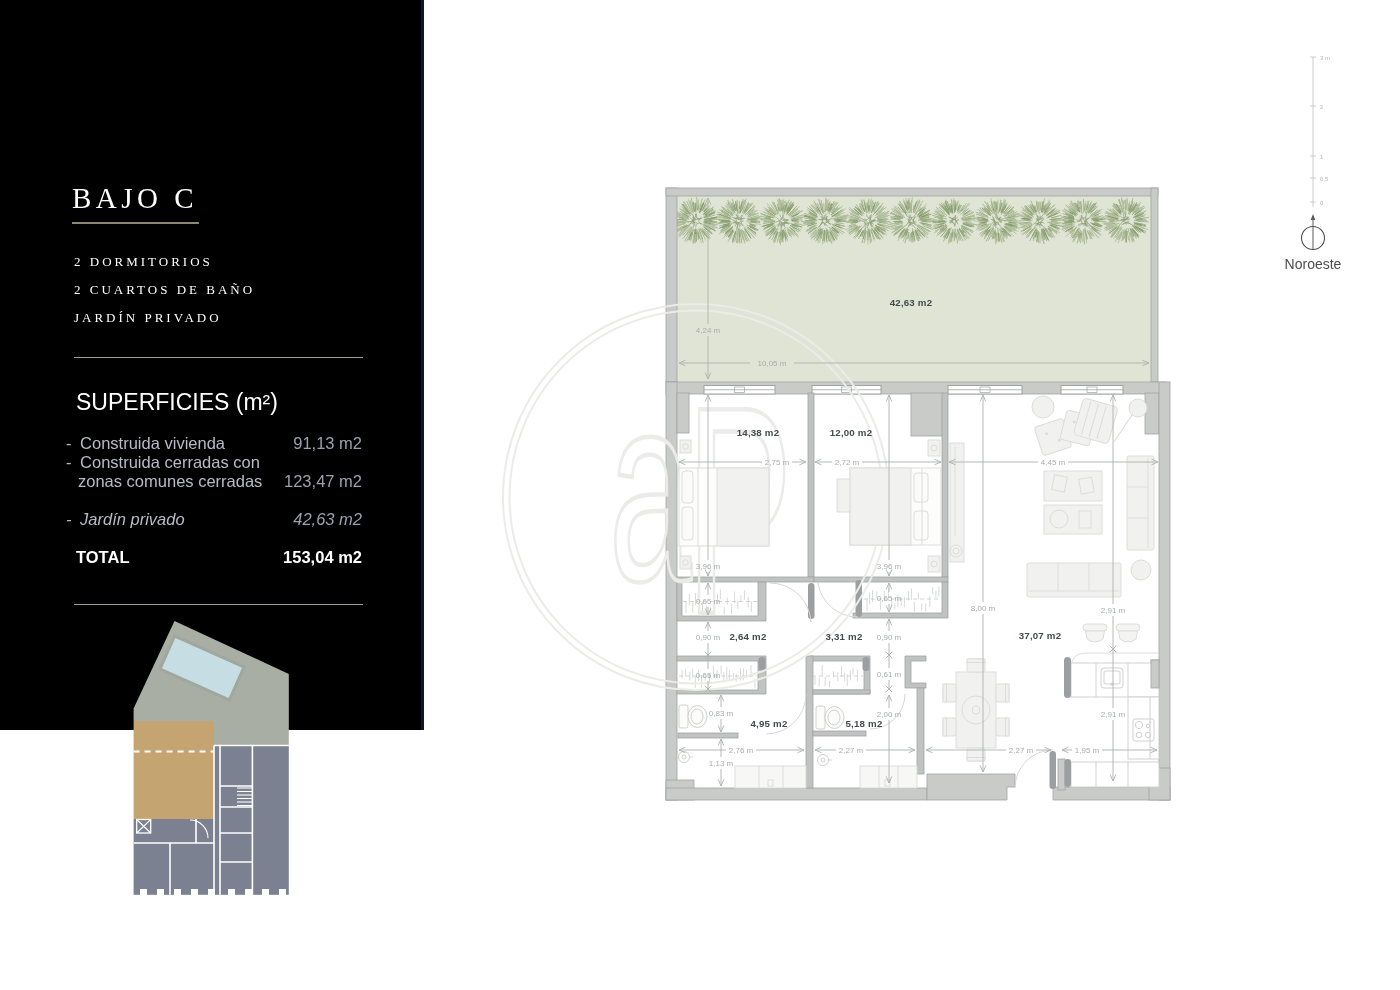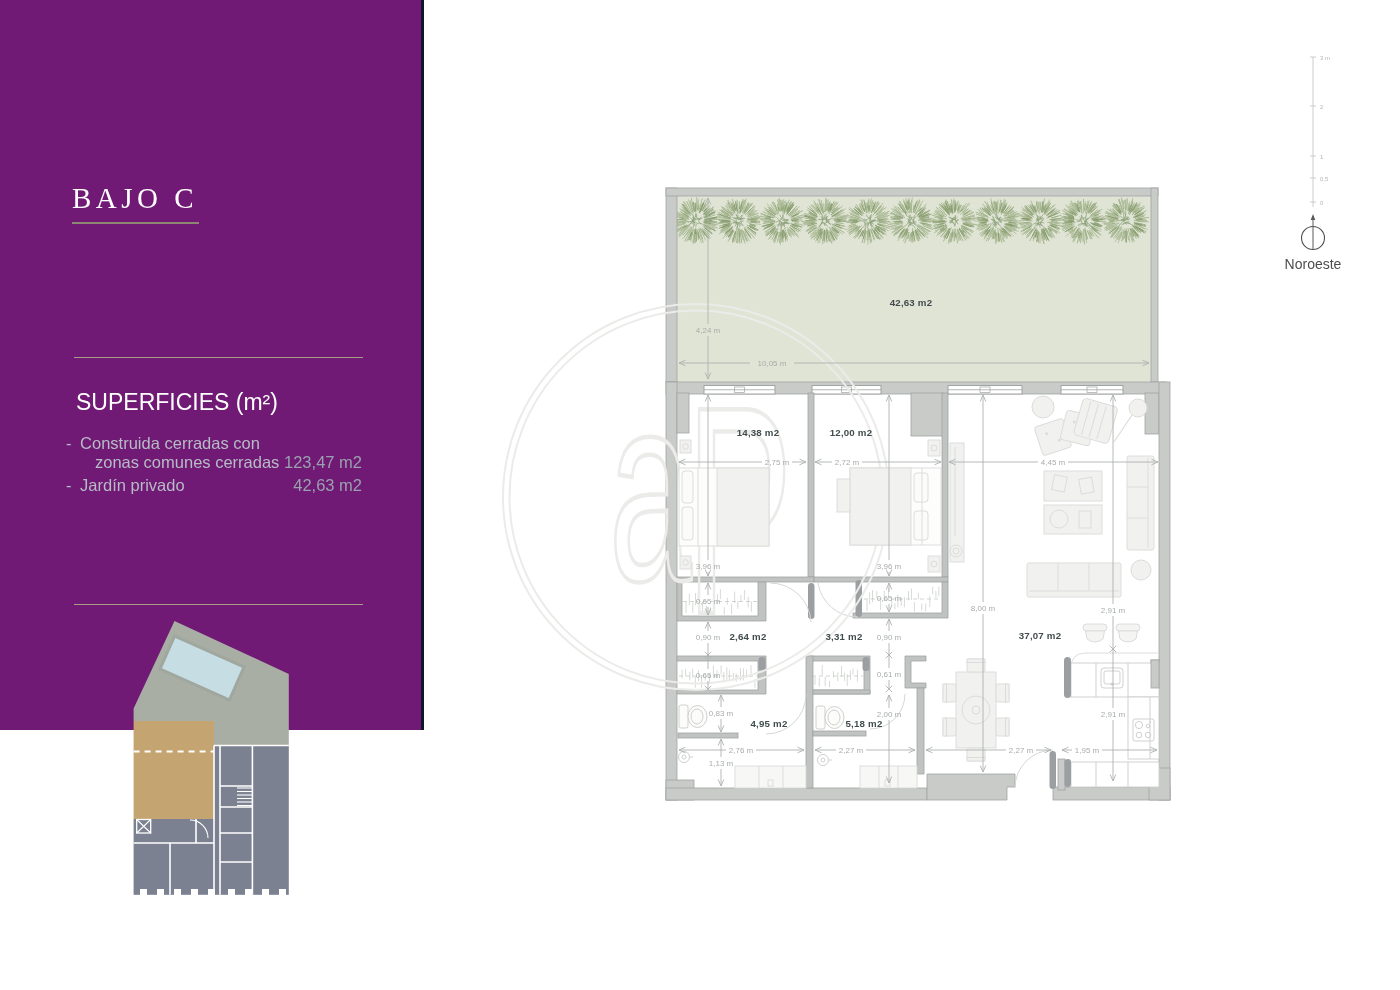--- a/index.html
+++ b/index.html
@@ -1,20 +1,20 @@
 <!DOCTYPE html>
 <html lang="es"><head>
 <meta charset="utf-8">
 <title>Bajo C</title>
 <style>
   html,body{margin:0;padding:0;background:#ffffff;width:1400px;height:990px;overflow:hidden;}
   body{font-family:"Liberation Sans", sans-serif;position:relative;}
   .dim{font-family:"Liberation Sans", sans-serif;font-size:8px;fill:#a8adab;}
   .room{font-family:"Liberation Sans", sans-serif;font-size:9.7px;font-weight:bold;fill:#414c4c;text-anchor:middle;letter-spacing:0.2px;}
-  #sidebar{position:absolute;left:0;top:0;width:421px;height:730px;background:#701a75;border-right:3px solid #12162a;}
+  #sidebar{position:absolute;left:0;top:0;width:421px;height:730px;background:#000000;border-right:3px solid #12162a;}
   .sertit{font-family:"Liberation Serif", serif;color:#ffffff;}
 </style>
 </head>
 <body>
 
 <svg id="plan" width="1400" height="990" viewBox="0 0 1400 990" style="position:absolute;left:0;top:0;">
 
 <rect x="677" y="196" width="474" height="186" fill="#e0e4d5"></rect>
 
 <g>
@@ -583,28 +583,31 @@
 
 <text x="1313" y="269" text-anchor="middle" font-family="Liberation Sans, sans-serif" font-size="14" fill="#4d4d4d">Noroeste</text>
 </svg>
 
 <div id="sidebar">
 
   <div class="sertit" style="position:absolute;left:72px;top:182px;font-size:29px;letter-spacing:4.5px;font-weight:normal;">BAJO C</div>
 
   <div style="position:absolute;left:72px;top:222px;width:127px;height:2px;background:#8d8673;"></div>
 
+  <div class="sertit" style="position:absolute;left:74px;top:248px;font-size:13px;letter-spacing:3px;line-height:28px;font-weight:normal;">2 DORMITORIOS<br>2 CUARTOS DE BAÑO<br>JARDÍN PRIVADO</div>
 
   <div style="position:absolute;left:74px;top:357px;width:289px;height:1px;background:#a89e86;"></div>
 
   <div style="position:absolute;left:76px;top:389px;font-size:23px;color:#ffffff;">SUPERFICIES (m²)</div>
 
   <div style="position:absolute;left:66px;top:434px;width:296px;font-size:16.5px;color:#b7bbc5;">
-    <div style="position:relative;margin-top:0px;">- <span style="margin-left:4px;">Construida cerradas con</span><br><span style="margin-left:29px;">zonas comunes cerradas</span><span style="position:absolute;right:0;bottom:0;color:#9aa0ad;">123,47 m2</span></div>
-    <div style="position:relative;margin-top:4px;">- <span style="margin-left:4px;">Jardín privado</span><span style="position:absolute;right:0;color:#9aa0ad;">42,63 m2</span></div>
+    <div style="position:relative;">- <span style="margin-left:4px;">Construida vivienda</span><span style="position:absolute;right:0;color:#9aa0ad;">91,13 m2</span></div>
+    <div style="position:relative;margin-top:0px;">- <span style="margin-left:4px;">Construida cerradas con</span><br><span style="margin-left:12px;">zonas comunes cerradas</span><span style="position:absolute;right:0;bottom:0;color:#9aa0ad;">123,47 m2</span></div>
+    <div style="position:relative;margin-top:19px;font-style:italic;">- <span style="margin-left:4px;">Jardín privado</span><span style="position:absolute;right:0;color:#9aa0ad;">42,63 m2</span></div>
+    <div style="position:relative;margin-top:19px;color:#ffffff;font-weight:bold;"><span style="margin-left:10px;">TOTAL</span><span style="position:absolute;right:0;">153,04 m2</span></div>
   </div>
 
   <div style="position:absolute;left:74px;top:604px;width:289px;height:1px;background:#a89e86;"></div>
 
   <svg width="421" height="990" viewBox="0 0 421 990" style="position:absolute;left:0;top:0;">
 
 <polygon points="174.5,621 288.8,674 288.8,745.5 214,745.5 214,721 133.6,721 133.6,708.5" fill="#a9aea4"></polygon>
 
 <g transform="rotate(24 202 668)">
         <rect x="164" y="650" width="76" height="36" fill="#c6dee3" stroke="#9fa79e" stroke-width="3"></rect>

